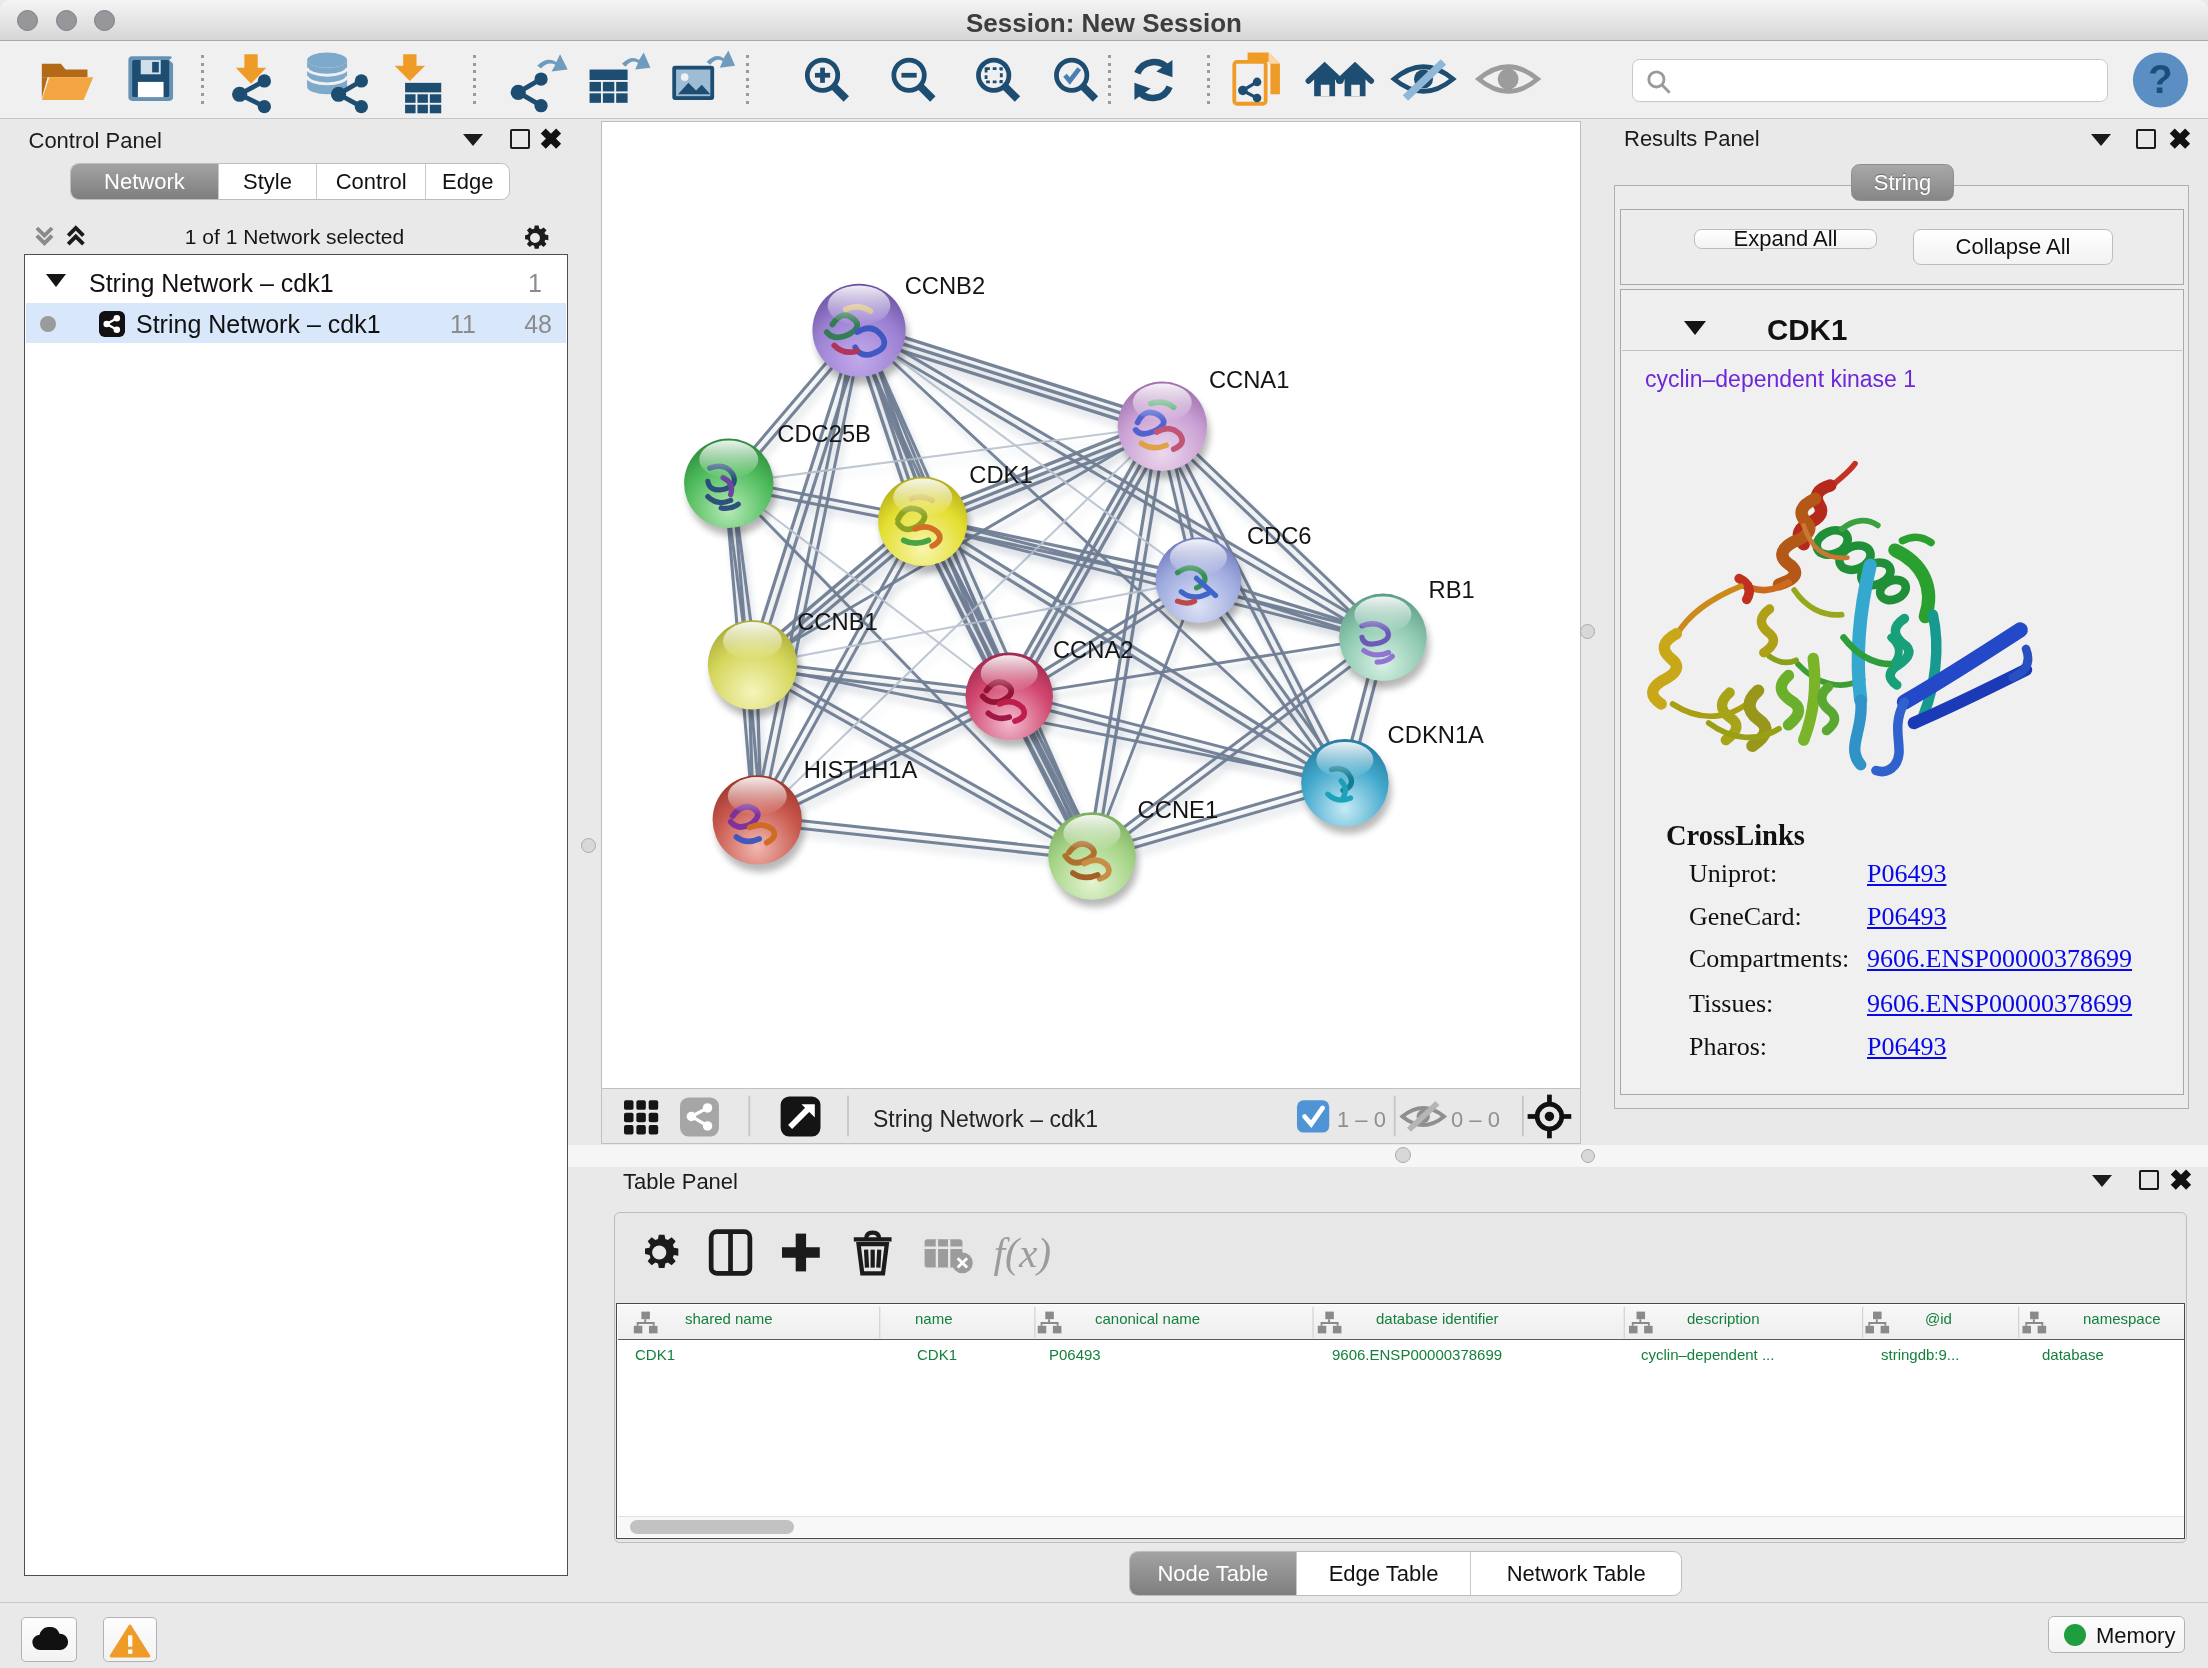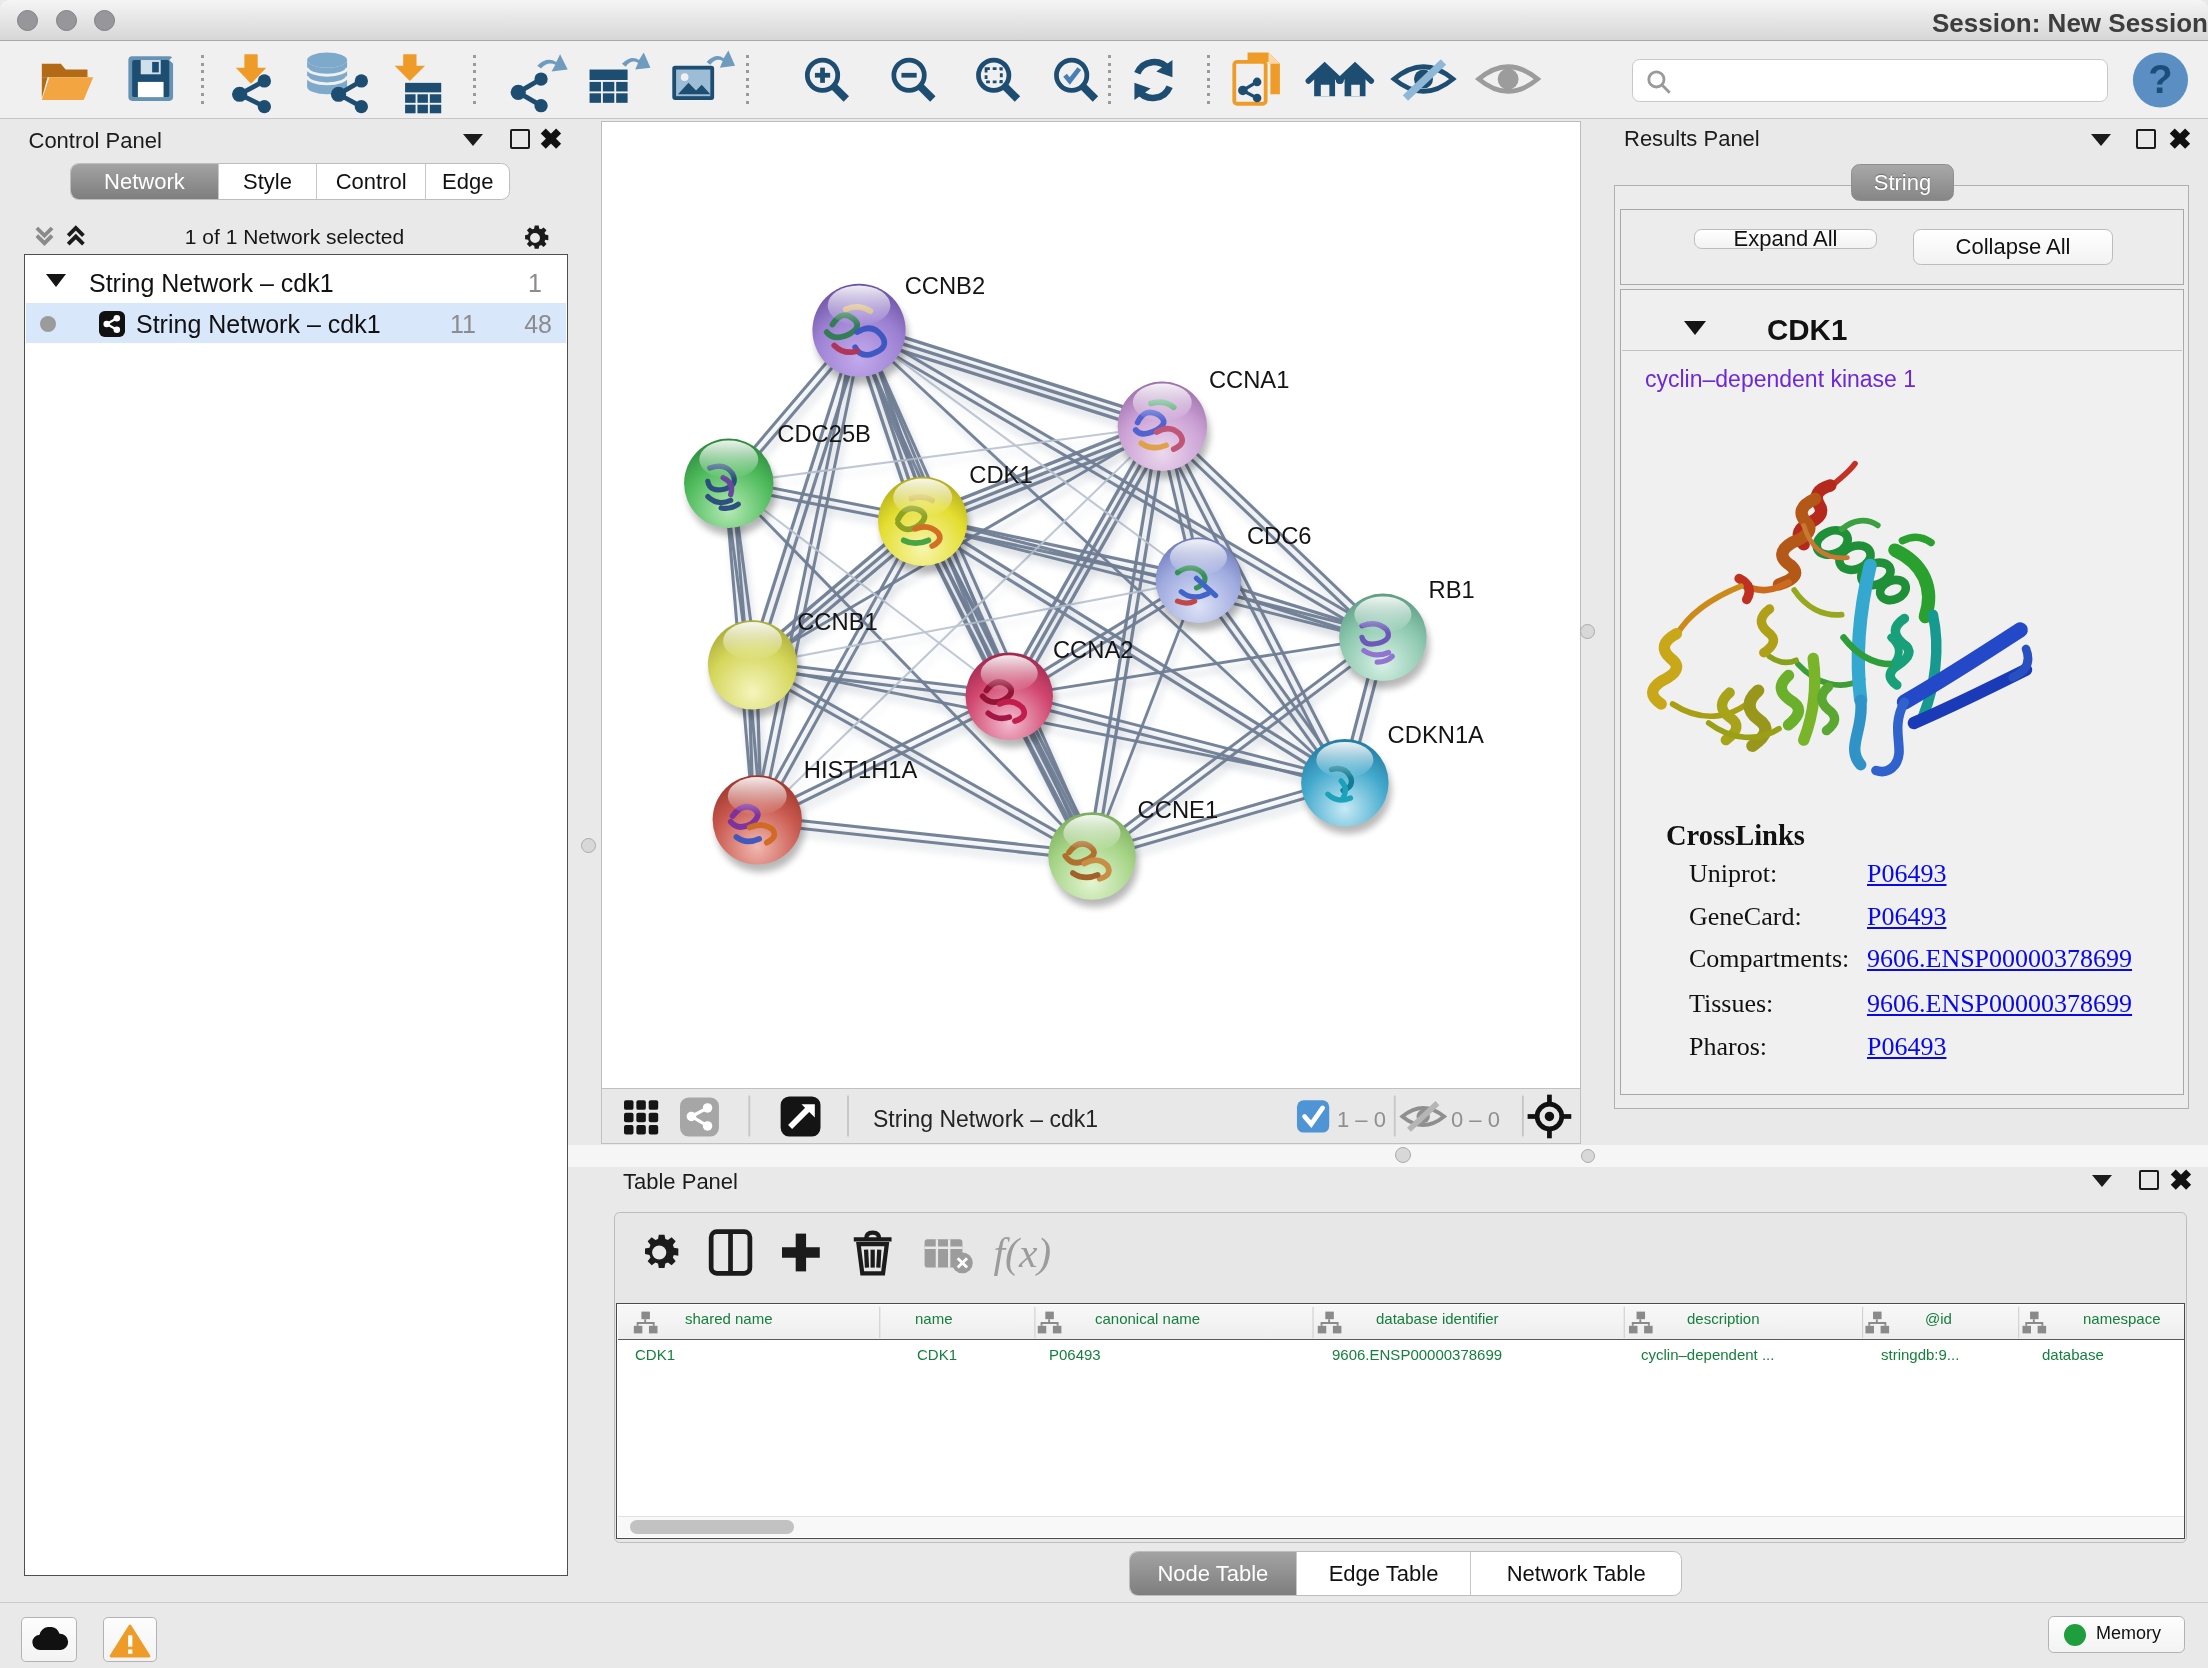--- a/index.html
+++ b/index.html
@@ -1,21 +1,21 @@
 <!DOCTYPE html>
 <html style="font-size:15px"><head>
 <meta charset="utf-8">
 <style>
 *{box-sizing:border-box;margin:0;padding:0}
 html,body{width:2208px;height:1668px}
 body{font-family:"Liberation Sans",sans-serif;background:#e9e9e9;position:relative;overflow:hidden}
 .abs{position:absolute}
 .titlebar{left:0;top:0;width:2208px;height:41px;background:linear-gradient(#f5f5f5,#d6d6d6);border-bottom:1px solid #a8a8a8;border-radius:9.5px 9.5px 0 0}
 .tl{width:21px;height:21px;border-radius:50%;background:#96969b;border:1px solid #7e7e84;top:9.5px}
-.title{width:2208px;text-align:right;top:7.6px;font-size:26px;font-weight:bold;color:#3d3d3d}
+.title{width:2208px;text-align:center;top:7.6px;font-size:26px;font-weight:bold;color:#3d3d3d}
 .toolbar{left:0;top:41px;width:2208px;height:78px;background:#f0f0f0;border-bottom:1px solid #c6c6c6}
 .vdots{top:55px;height:51px;width:2.9px;background-image:repeating-linear-gradient(#9a9a9a 0 2.9px,transparent 2.9px 7.6px)}
 .searchbox{left:1632px;top:59px;width:476px;height:43px;background:#fff;border:1.9px solid #c8c8c8;border-radius:7.6px}
 .panel-title{font-size:22px;color:#1b1b1b}
 .tri-dn{width:0;height:0;border-left:10.5px solid transparent;border-right:10.5px solid transparent;border-top:12.4px solid #1b1b1b}
 .sqr{width:20px;height:20px;border:2.9px solid #1b1b1b;border-radius:1.9px}
 .xx{font-size:28.5px;font-weight:bold;color:#111;line-height:21px}
 .seg{display:flex;height:37px;border:1px solid #bdbdbd;border-radius:8.6px;overflow:hidden;background:#fff}
 .seg>div{display:flex;align-items:center;justify-content:center;font-size:22px;color:#111;border-right:1px solid #c8c8c8}
 .seg>div:last-child{border-right:none}
@@ -766,14 +766,14 @@
     <path fill="#111" d="M11 24 a8 8 0 0 1 -1 -16 a11 11 0 0 1 21 -1 a7.5 7.5 0 0 1 1 17 z"></path>
   </svg>
 <div class="abs" style="left:103px;top:1617px;width:54px;height:45px;background:linear-gradient(#fdfdfd,#f3f3f3);border:1px solid #b2b2b2;border-radius:4.8px"></div>
 <svg class="abs" style="left:109px;top:1624px" width="42" height="34" viewBox="0 0 44 36">
     <path d="M22 2 L42 34 L2 34 Z" fill="#ef9b28" stroke="#ef9b28" stroke-width="3" stroke-linejoin="round"></path>
     <rect x="20" y="12" width="4.5" height="12" fill="#fff"></rect>
     <rect x="20" y="27" width="4.5" height="4.5" fill="#fff"></rect>
   </svg>
 <div class="abs" style="left:2048px;top:1616px;width:137px;height:37px;background:linear-gradient(#fdfdfd,#f3f3f3);border:1px solid #b2b2b2;border-radius:5.7px"></div>
 <div class="abs" style="left:2064px;top:1624px;width:22px;height:22px;border-radius:50%;background:#1f9e3e"></div>
-<div class="abs" style="left:2096px;top:1623px;font-size:18px;color:#111">Memory</div>
+<div class="abs" style="left:2096px;top:1623px;font-size:22px;color:#111">Memory</div>
 
 
 </body></html>

